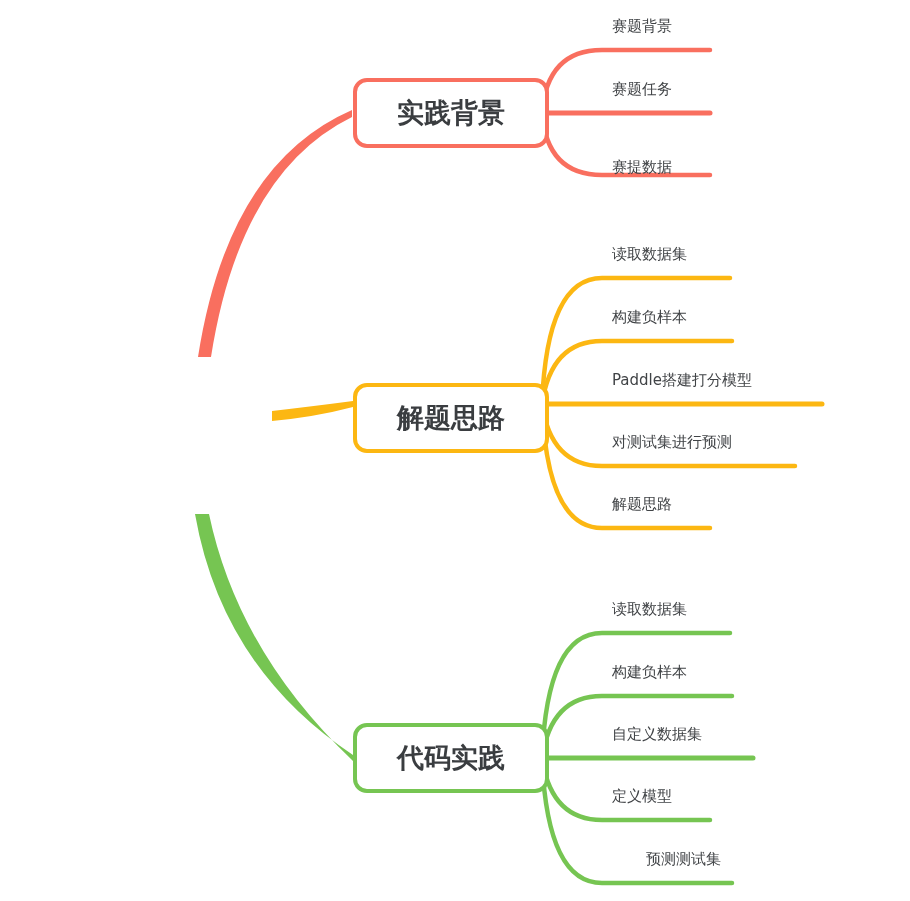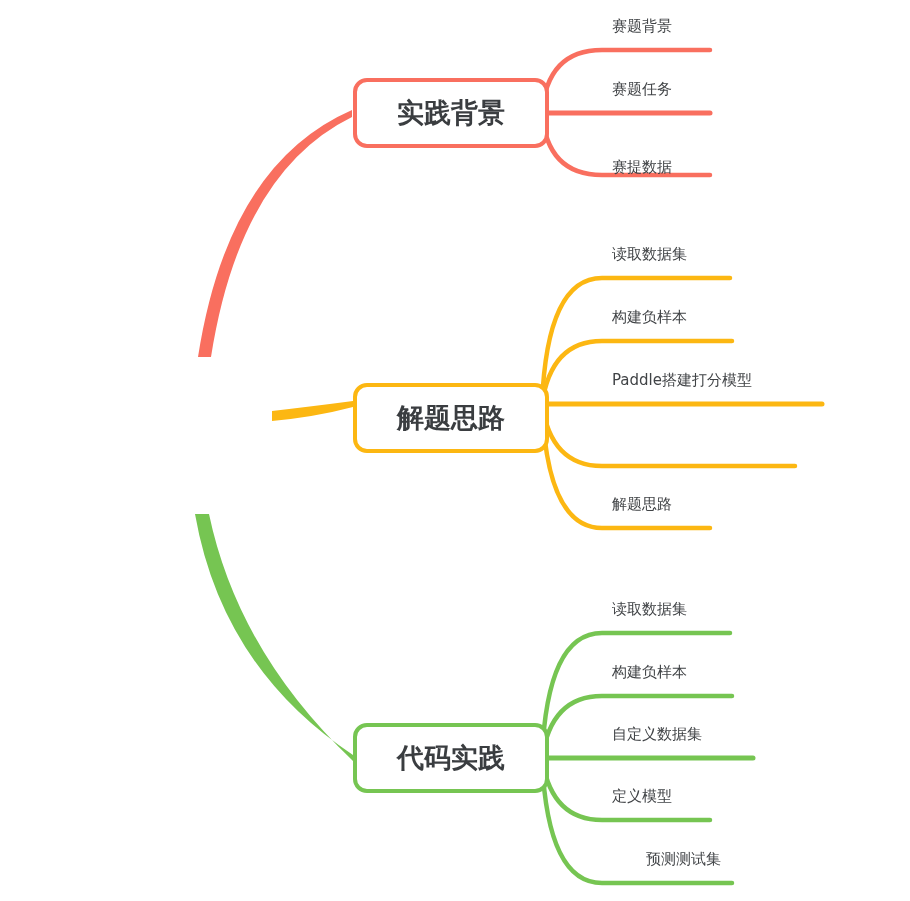--- a/index.html
+++ b/index.html
@@ -84,20 +84,21 @@
     <span class="branch-title">代码实践</span>
   </div>
 
   <div class="leaf r0">赛题背景</div>
   <div class="leaf r1">赛题任务</div>
   <div class="leaf r2">赛提数据</div>
 
   <div class="leaf y0">读取数据集</div>
   <div class="leaf y1">构建负样本</div>
   <div class="leaf y2">Paddle搭建打分模型</div>
+  <div class="leaf y3">对测试集进行预测</div>
   <div class="leaf y4">解题思路</div>
 
   <div class="leaf g0">读取数据集</div>
   <div class="leaf g1">构建负样本</div>
   <div class="leaf g2">自定义数据集</div>
   <div class="leaf g3">定义模型</div>
   <div class="leaf g4">预测测试集</div>
 
 </div>
 

